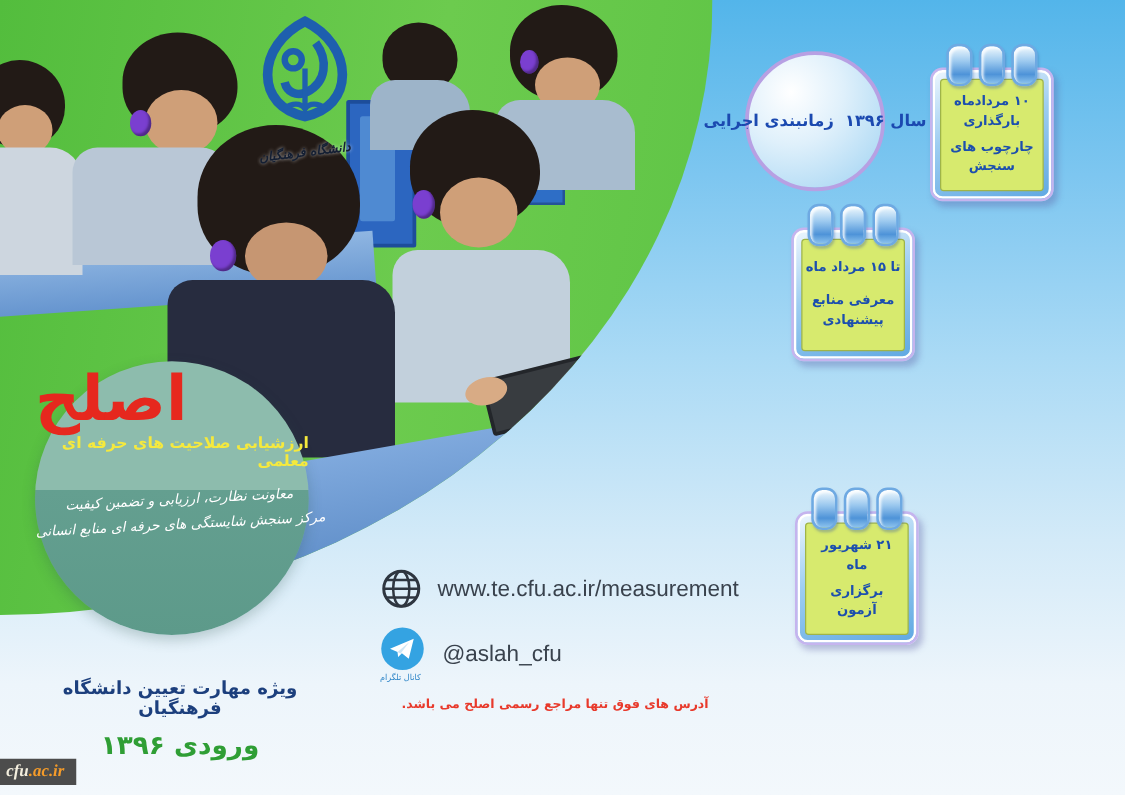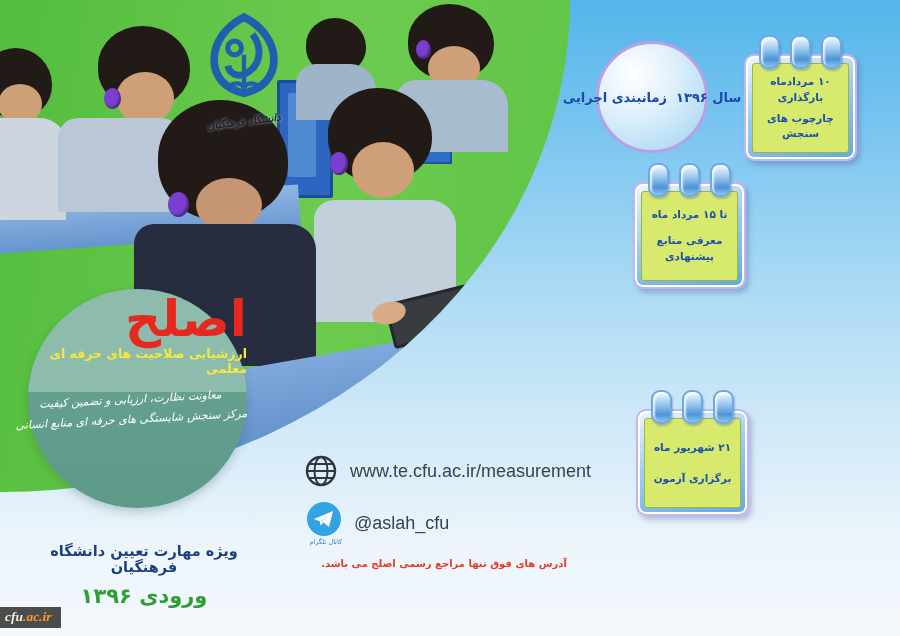--- a/index.html
+++ b/index.html
@@ -25,34 +25,34 @@
   .hand{background:#d8ab85;border-radius:50%;transform:rotate(-14deg);}
 
   
   #logo{position:absolute;left:186px;top:12px;width:116px;text-align:center;z-index:5;}
   #logo .logo-title{display:inline-block;margin-top:2px;font-size:10px;font-weight:bold;font-style:italic;
     color:#141f33;transform:rotate(-7deg);text-shadow:0 0 3px rgba(255,255,255,.65);direction:rtl;}
 
   
   #aslah{position:absolute;left:28px;top:289px;width:219px;height:219px;border-radius:50%;z-index:6;
     background:linear-gradient(180deg,#8dbcad 0%,#8dbcad 47%,#649f90 47%,#5d9a8a 100%);
-    display:flex;flex-direction:column;align-items:flex-end;box-shadow:0 4px 10px rgba(40,80,70,.25);}
+    display:flex;flex-direction:column;align-items:flex-start;box-shadow:0 4px 10px rgba(40,80,70,.25);}
   #aslah .title{margin-top:4px;font-size:50px;line-height:1.05;font-weight:bold;direction:rtl;}
   #aslah .subtitle{margin-top:0;font-size:12.5px;font-weight:bold;direction:rtl;}
   #aslah .org{margin-top:14px;transform:rotate(-3deg);text-align:center;direction:rtl;}
   #aslah .org div{font-size:11px;font-style:italic;color:#ffffff;line-height:1.8;white-space:nowrap;}
 
   
   #sched-badge{position:absolute;left:596px;top:41px;width:106px;height:106px;border-radius:50%;
     background:radial-gradient(circle at 32% 28%,#ffffff 0%,#dff0fb 40%,#9ed2f2 100%);
     border:3px solid #b7a0e3;display:flex;flex-direction:row;align-items:center;justify-content:center;gap:9px;}
   #sched-badge div{font-size:13px;font-weight:bold;color:#1b49b0;direction:rtl;white-space:nowrap;}
 
   
-  .cal{position:absolute;width:113px;}
+  .cal{position:absolute;width:99px;}
   .cal-rings{display:flex;justify-content:space-around;padding:0 10px;height:30px;position:relative;z-index:2;margin-bottom:-11px;}
   .ring{width:17px;height:30px;border-radius:9px;border:2px solid #6ea9e2;
     background:linear-gradient(180deg,#f2fafe 0%,#9cc9ef 40%,#4e93d8 75%,#8ec4ee 100%);
     box-shadow:inset 2px 2px 2px rgba(255,255,255,.8),1px 2px 2px rgba(60,90,160,.35);}
   .cal-body{position:relative;border-radius:10px;padding:7px 6px 6px 6px;
     background:linear-gradient(160deg,#eef7fe 0%,#9dcdf1 45%,#5fa8e2 100%);
     border:2px solid #c5b4ee;box-shadow:3px 4px 5px rgba(90,90,160,.35),inset 0 0 0 2px #ffffff;}
   .cal-note{background:#d7ea6e;border:1px solid #9fb448;border-radius:3px;min-height:78px;
     display:flex;flex-direction:column;justify-content:space-evenly;padding:5px 2px;text-align:center;}
   .cal-line{font-size:10.5px;font-weight:bold;color:#1c4fae;direction:rtl;line-height:1.5;}
@@ -60,21 +60,21 @@
   #cal-2{left:633px;top:163px;}
   #cal-3{left:740px;top:269px;}
   #cal-4{left:636px;top:390px;}
   #cal-5{left:743px;top:497px;}
 
   
   #contact{position:absolute;left:278px;top:441px;width:332px;}
   #contact .heading{font-size:15px;font-weight:bold;color:#1b3f8f;direction:rtl;text-align:right;padding-right:6px;}
   .contact-row{display:flex;align-items:center;gap:12px;margin-top:13px;padding-left:26px;}
   .addr{font-family:Liberation Sans, sans-serif;font-size:18px;color:#39424d;}
-  .tg-wrap{display:flex;flex-direction:column;align-items:flex-end;width:38px;}
+  .tg-wrap{display:flex;flex-direction:column;align-items:flex-start;width:38px;}
   .tg-caption{font-size:6.5px;color:#2f86c8;margin-top:1px;direction:rtl;white-space:nowrap;}
   #contact .warning{margin-top:12px;font-size:10px;font-weight:bold;color:#e8392b;direction:rtl;text-align:center;}
 
   
   #footer-left{position:absolute;left:18px;top:543px;width:252px;text-align:center;}
   #footer-left .audience{font-size:14.5px;font-weight:bold;color:#1c3f7d;direction:rtl;}
   #footer-left .entry{margin-top:9px;font-size:21px;font-weight:bold;color:#2f9e35;direction:rtl;}
 
   
   #corner{position:absolute;left:0;top:607px;background:#4c4c4c;padding:2px 9px 3px 5px;

